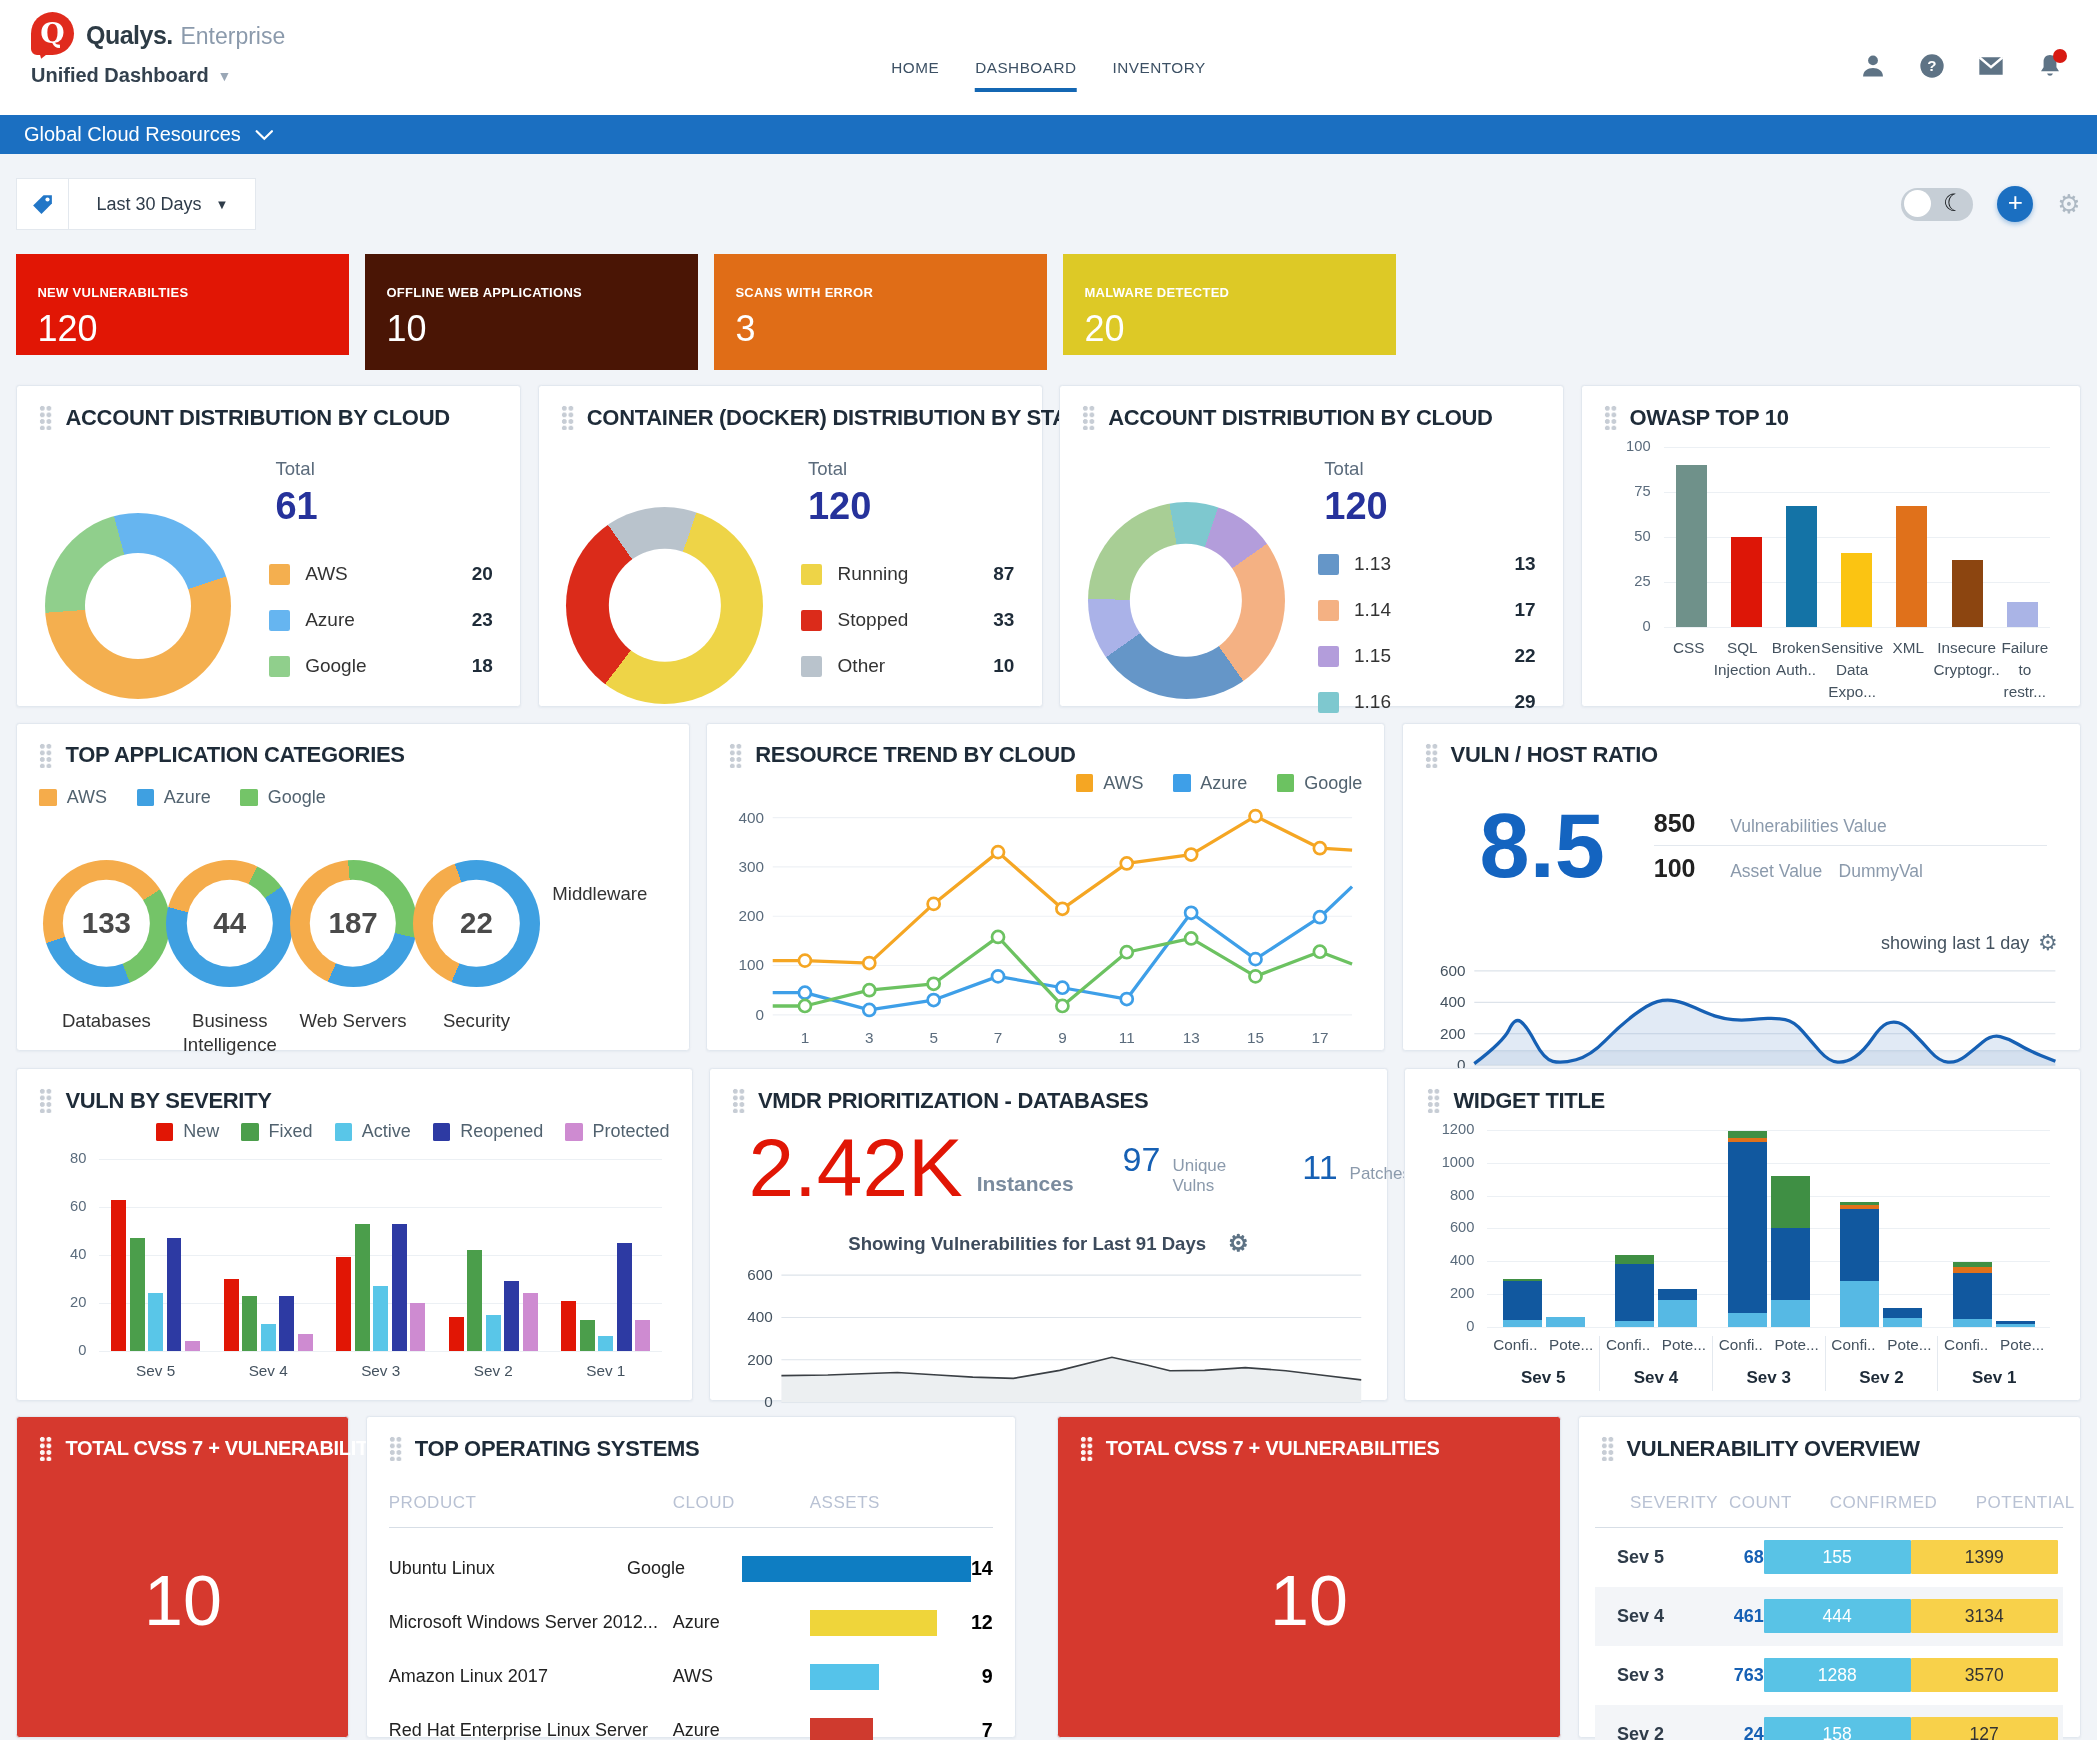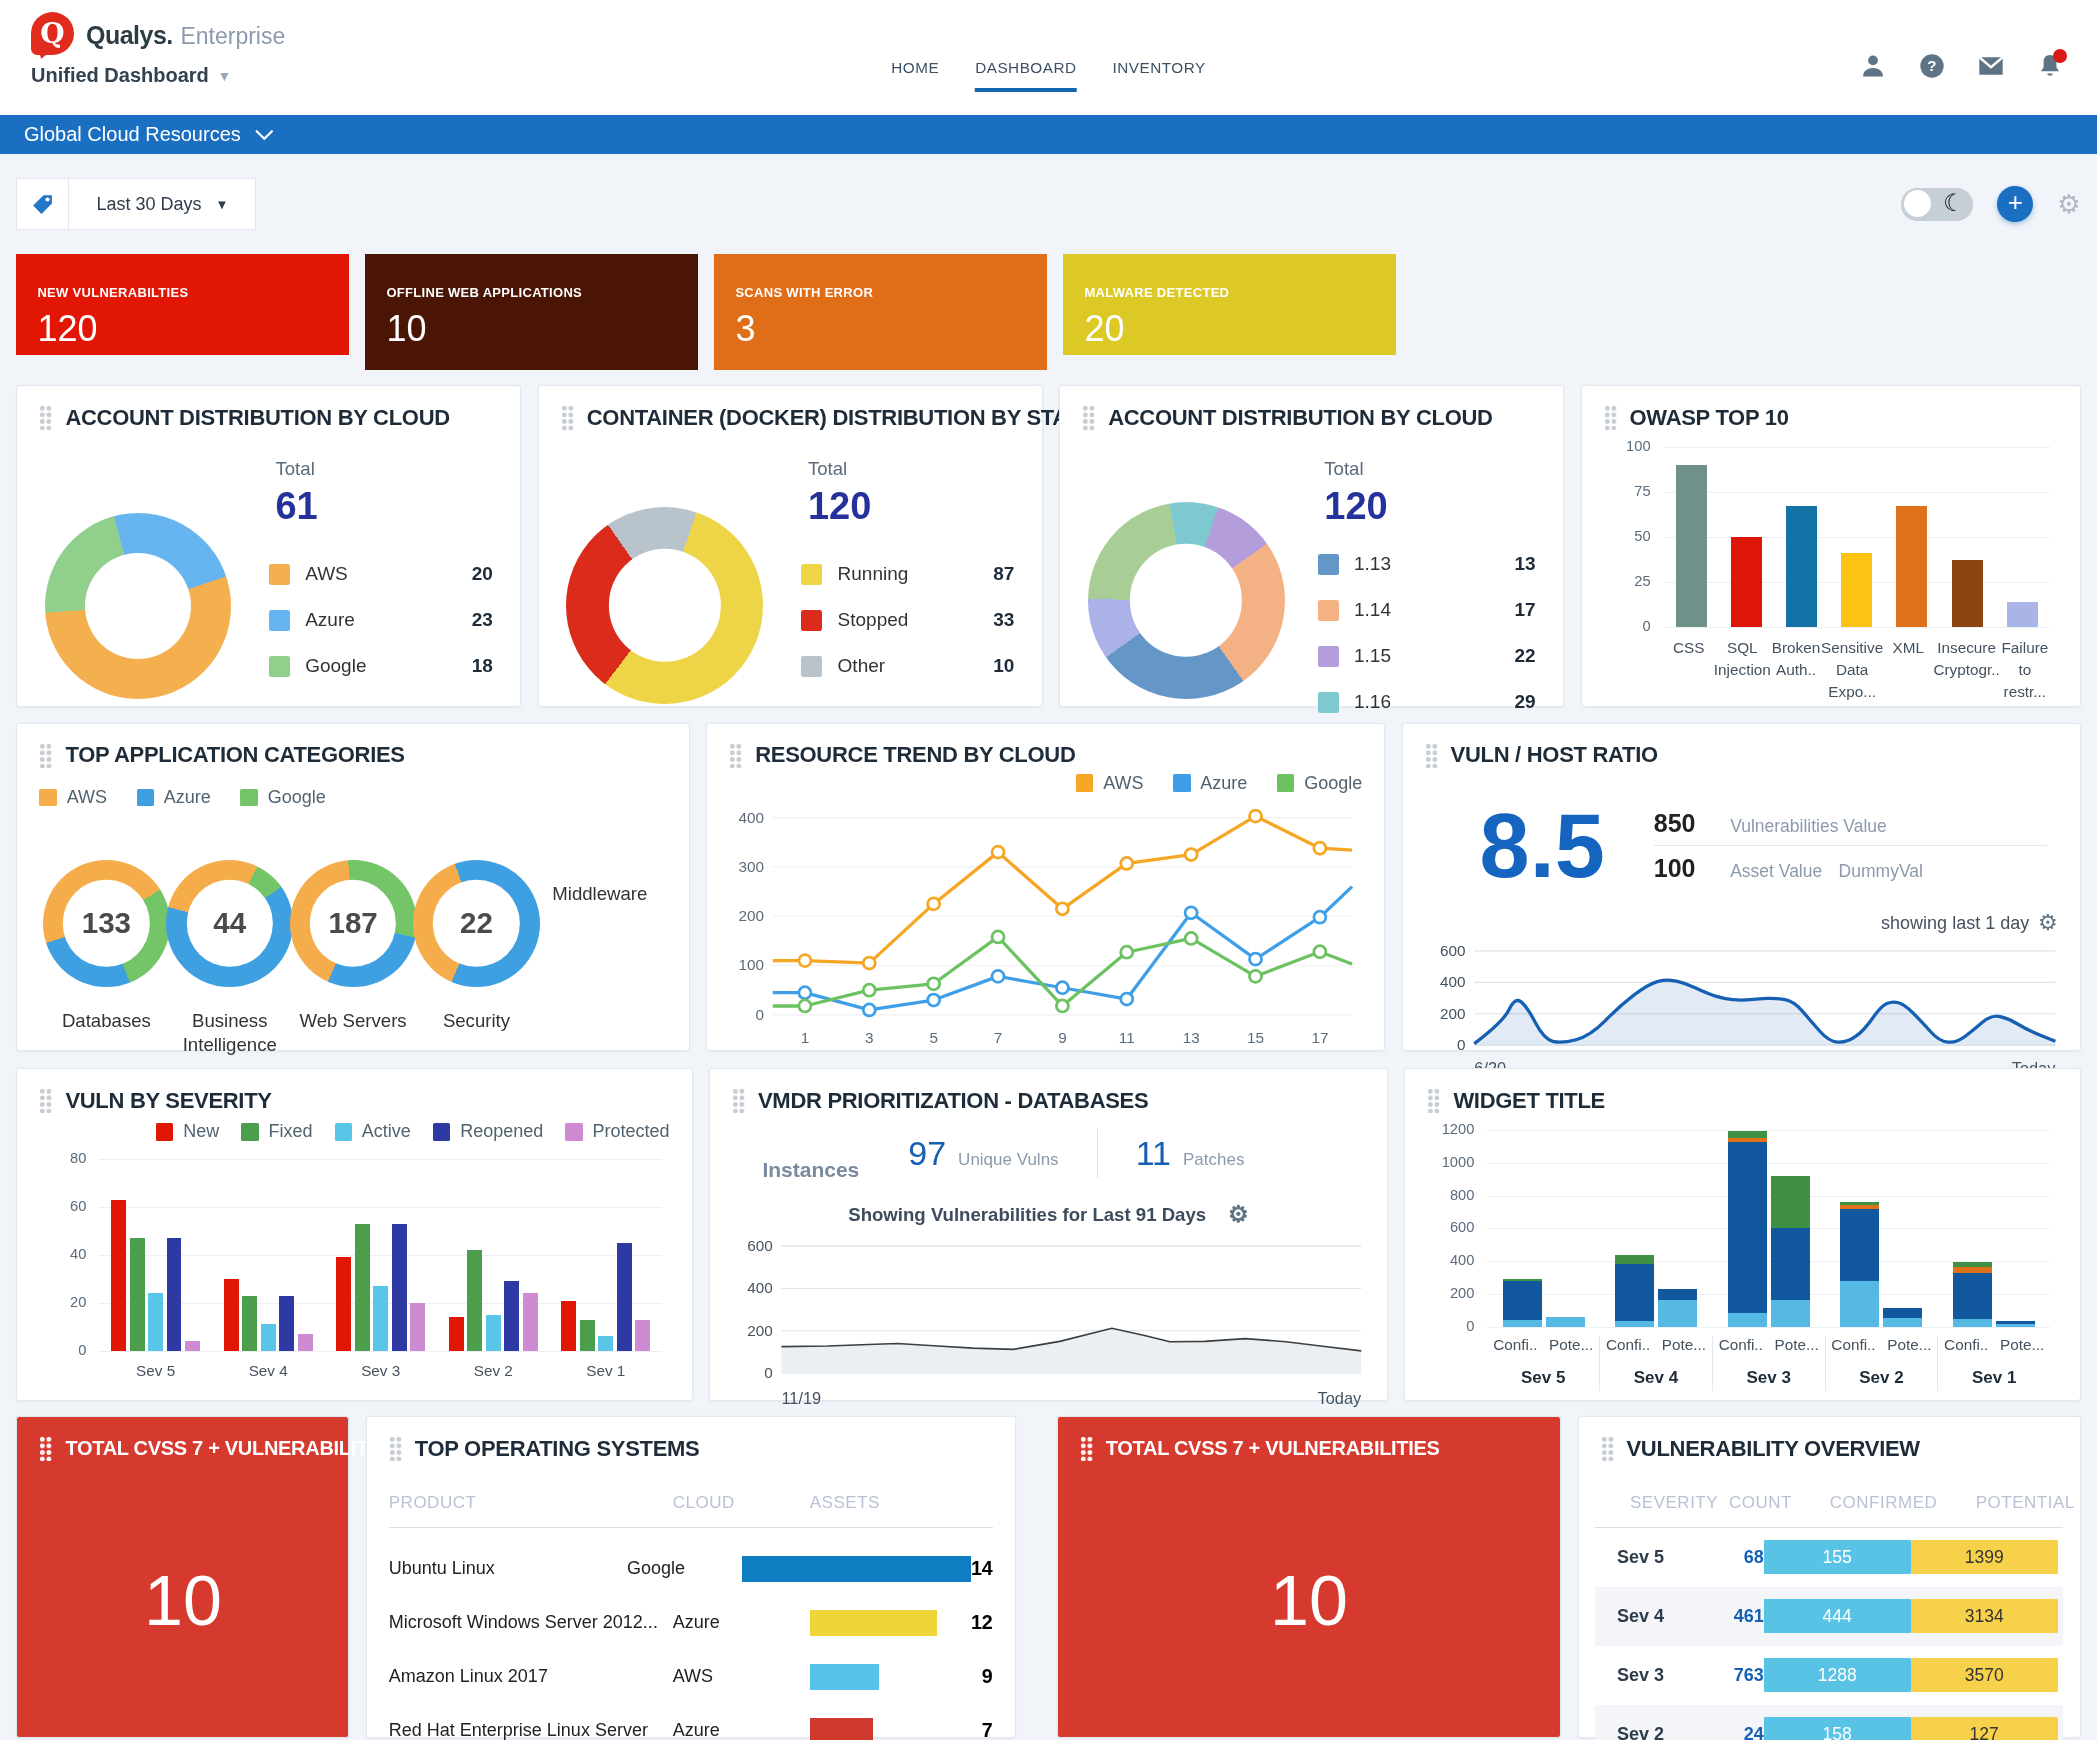--- a/index.html
+++ b/index.html
@@ -90,21 +90,21 @@
   .cat .clabel { margin-top:22px; font-size:18.6px; color:#333; text-align:center; line-height:1.3; }
 
   
   .vh-top { display:flex; margin-top:33px; align-items:flex-start; }
   .vh-big { font-size:90px; font-weight:bold; color:#1464C0; line-height:1; margin-left:55px; }
   .vh-right { margin-left:49px; flex:1; padding-right:11px; }
   .vh-line { display:flex; align-items:baseline; gap:16.4px; padding:7.6px 0; }
   .vh-line.bordered { border-bottom:1.1px solid #E3E8EE; }
   .vh-num { font-size:25px; font-weight:bold; color:#222; min-width:60px; }
   .vh-lbl { font-size:17.5px; color:#8B9AAC; }
-  .showing { text-align:right; font-size:18px; color:#44525F; margin-top:19px; display:flex; justify-content:flex-end; align-items:center; gap:8.7px; }
+  .showing { text-align:right; font-size:18px; color:#44525F; margin-top:39px; display:flex; justify-content:flex-end; align-items:center; gap:8.7px; }
   .showing .gear { color:#5E7385; font-size:22px; }
 
   .vmdr-top { display:flex; align-items:center; margin-top:11px; padding:0 16.4px; }
   .vmdr-big { font-size:82px; color:#E11605; line-height:1.05; }
   .vmdr-inst { font-size:21px; font-weight:bold; color:#7A8B9E; margin-left:14px; margin-top:33px; }
   .vmdr-stat { display:flex; align-items:baseline; gap:12px; margin-left:49px; }
   .vmdr-stat .n { font-size:34px; color:#1660B4; }
   .vmdr-stat .l { font-size:17px; color:#8B9AAC; }
   .vmdr-divider { width:1.1px; height:49px; background:#D8DFE8; margin-left:38px; margin-right:-11px; align-self:center; }
   .vmdr-showing { text-align:center; font-size:18.6px; color:#3D4B5C; font-weight:bold; margin-top:19.7px; display:flex; justify-content:center; align-items:center; gap:22px; }
@@ -683,20 +683,21 @@
             </div>
           </div>
         </div>
     </section>
     <section class="card" style="width:679px; height:333px;">
       <div class="card-head">
           <span class="dots"></span>
           <h2 class="wtitle">VMDR PRIORITIZATION - DATABASES</h2>
         </div>
       <div class="vmdr-top">
+        <span class="vmdr-big">2.42K</span>
         <span class="vmdr-inst">Instances</span>
         <div class="vmdr-stat">
           <span class="n">97</span>
           <span class="l">Unique Vulns</span>
         </div>
         <div class="vmdr-divider"></div>
         <div class="vmdr-stat">
           <span class="n">11</span>
           <span class="l">Patches</span>
         </div>

